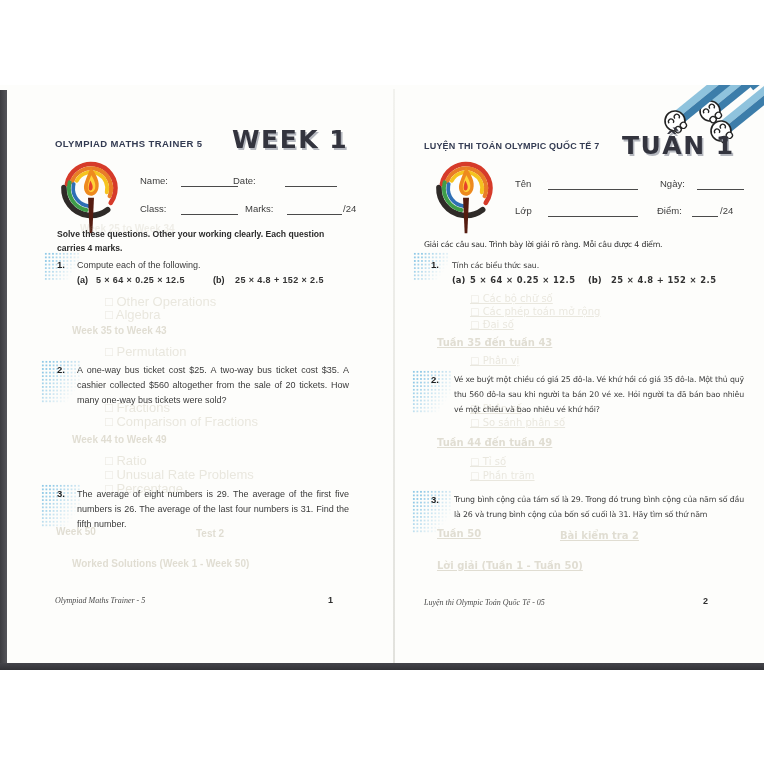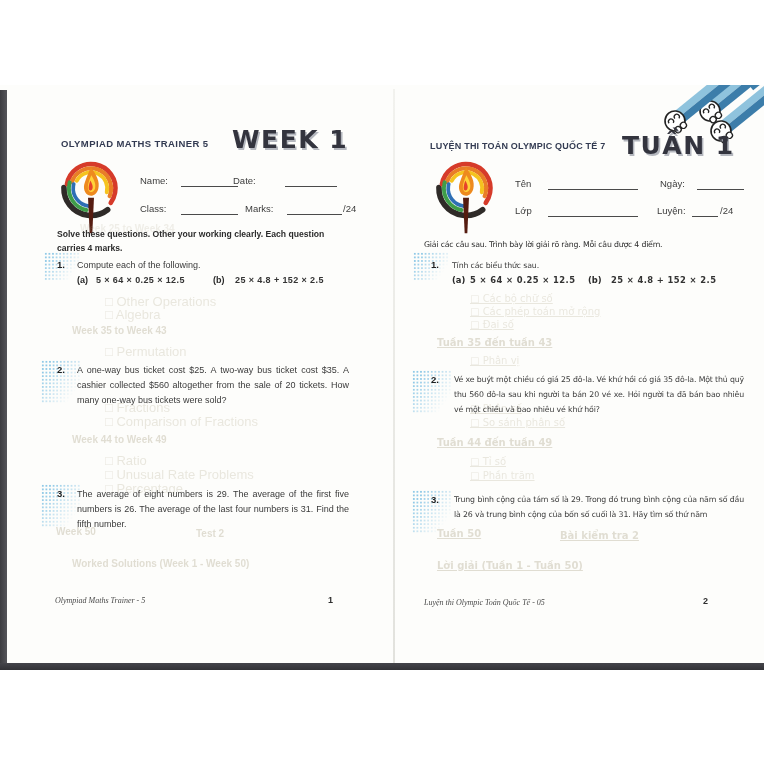--- a/index.html
+++ b/index.html
@@ -3,21 +3,21 @@
 <meta charset="utf-8">
 <style>
   html,body{margin:0;padding:0;width:764px;height:764px;background:#ffffff;overflow:hidden;
     font-family:"Liberation Sans","DejaVu Sans",sans-serif;}
   .canvas{position:relative;width:764px;height:764px;background:#ffffff;overflow:hidden;}
   .scan{position:absolute;left:0;top:85px;width:764px;height:585px;background:#fdfdfb;}
   .abs{position:absolute;white-space:nowrap;}
   .edge-left{position:absolute;left:0;top:5px;width:7px;height:580px;background:linear-gradient(90deg,#3c3c40,#55555a);}
   .edge-bottom{position:absolute;left:0;top:578px;width:764px;height:7px;background:linear-gradient(#44444a,#323236);}
   .gutter{position:absolute;left:393px;top:4px;width:2px;height:574px;background:linear-gradient(#f2f2ee,#e2e2dd);}
-  .brand{font-weight:bold;color:#333b52;font-size:9.5px;letter-spacing:0.4px;margin-left:6px;}
+  .brand{font-weight:bold;color:#333b52;font-size:9.5px;letter-spacing:0.4px;}
   .brand.vn{font-size:9px;letter-spacing:0.2px;}
   .week{font-weight:bold;font-size:25px;color:#33343e;letter-spacing:1.5px;
     font-family:"DejaVu Sans","Liberation Sans",sans-serif;
     text-shadow:1.6px 1.8px 0 rgba(120,126,140,0.55);}
   .logo{position:absolute;width:66px;height:80px;}
   .flabel{font-size:9.5px;color:#3c3c3c;}
   .fline{position:absolute;height:1.4px;background:#4a4a4a;}
   .instr{font-size:8.6px;color:#2c2c2c;}
   .instr.b{font-weight:bold;}
   .qnum{font-weight:bold;font-size:9.5px;color:#1f1f1f;z-index:2;}
@@ -165,21 +165,21 @@
         <path d="M50.5,26 C55,33 58,40 56,46.5 C54.5,51.5 49,53 46.5,49 C44,45 45.5,38 50.5,26 Z" fill="#ffd33a"></path>
         <path d="M49,34 C52,39 53.5,43.5 52,47 C50.8,49.8 47.8,50 46.8,47.5 C45.8,45 46.8,40 49,34 Z" fill="#e7422b"></path>
       </svg>
 
       <span class="abs flabel" style="left:515px;top:93px">Tên</span>
       <span class="fline" style="left:548px;top:104px;width:90px"></span>
       <span class="abs flabel" style="left:660px;top:93px">Ngày:</span>
       <span class="fline" style="left:697px;top:104px;width:47px"></span>
       <span class="abs flabel" style="left:515px;top:120px">Lớp</span>
       <span class="fline" style="left:548px;top:131px;width:90px"></span>
-      <span class="abs flabel" style="left:657px;top:120px">Luyện:</span>
+      <span class="abs flabel" style="left:657px;top:120px">Điểm:</span>
       <span class="fline" style="left:692px;top:131px;width:26px"></span>
       <span class="abs flabel" style="left:720px;top:120px">/24</span>
 
       <span class="abs instr" style="left:424px;top:155px;font-family:'DejaVu Sans',sans-serif;font-size:7.8px;letter-spacing:-0.2px">Giải các câu sau. Trình bày lời giải rõ ràng. Mỗi câu được 4 điểm.</span>
 
       <span class="patch" style="left:413px;top:167px;width:36px;height:28px"></span>
       <span class="abs qnum" style="left:431px;top:174px">1.</span>
       <span class="abs qtext vn" style="left:452px;top:174px">Tính các biểu thức sau.</span>
       <span class="abs plabel vn" style="left:452px;top:190px">(a)</span>
       <span class="abs pexpr vn" style="left:470px;top:190px">5 × 64 × 0.25 × 12.5</span>

